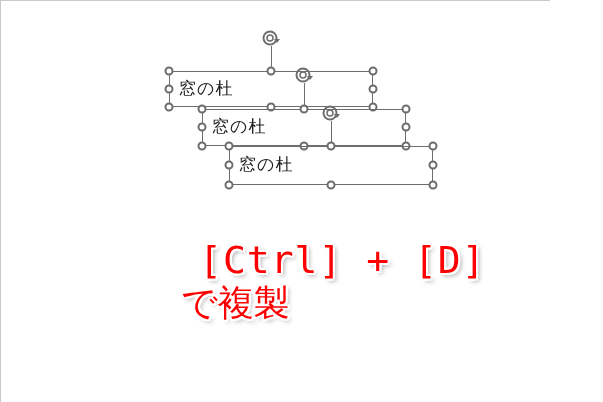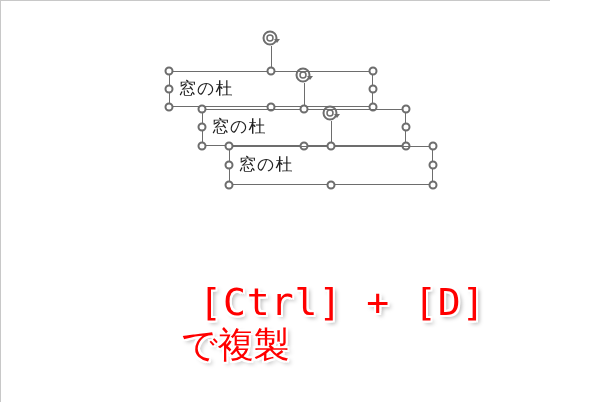--- a/index.html
+++ b/index.html
@@ -51,21 +51,20 @@
       position: absolute;
       color: #ff0000;
       font-family: "DejaVu Sans Mono", monospace;
       font-size: 38px;
       line-height: 1;
       white-space: pre;
       text-shadow:
         -2px -2px 0 #fff, 2px -2px 0 #fff, -2px 2px 0 #fff, 2px 2px 0 #fff,
         0 -2px 0 #fff, 0 2px 0 #fff, -2px 0 0 #fff, 2px 0 0 #fff,
         3px 3px 4px rgba(0,0,0,0.35);
-      margin-top: 42px;
     }
   </style>
 </head>
 <body>
 
 <div class="slide">
 
   <div class="stem" style="left:270px; top:45px; height:25px;"></div>
   <svg class="rot" style="left:270px; top:37px;" viewBox="0 0 18 18">
     <circle cx="8" cy="9" r="6.5" fill="none" stroke="#6d6d6d" stroke-width="2"></circle>

